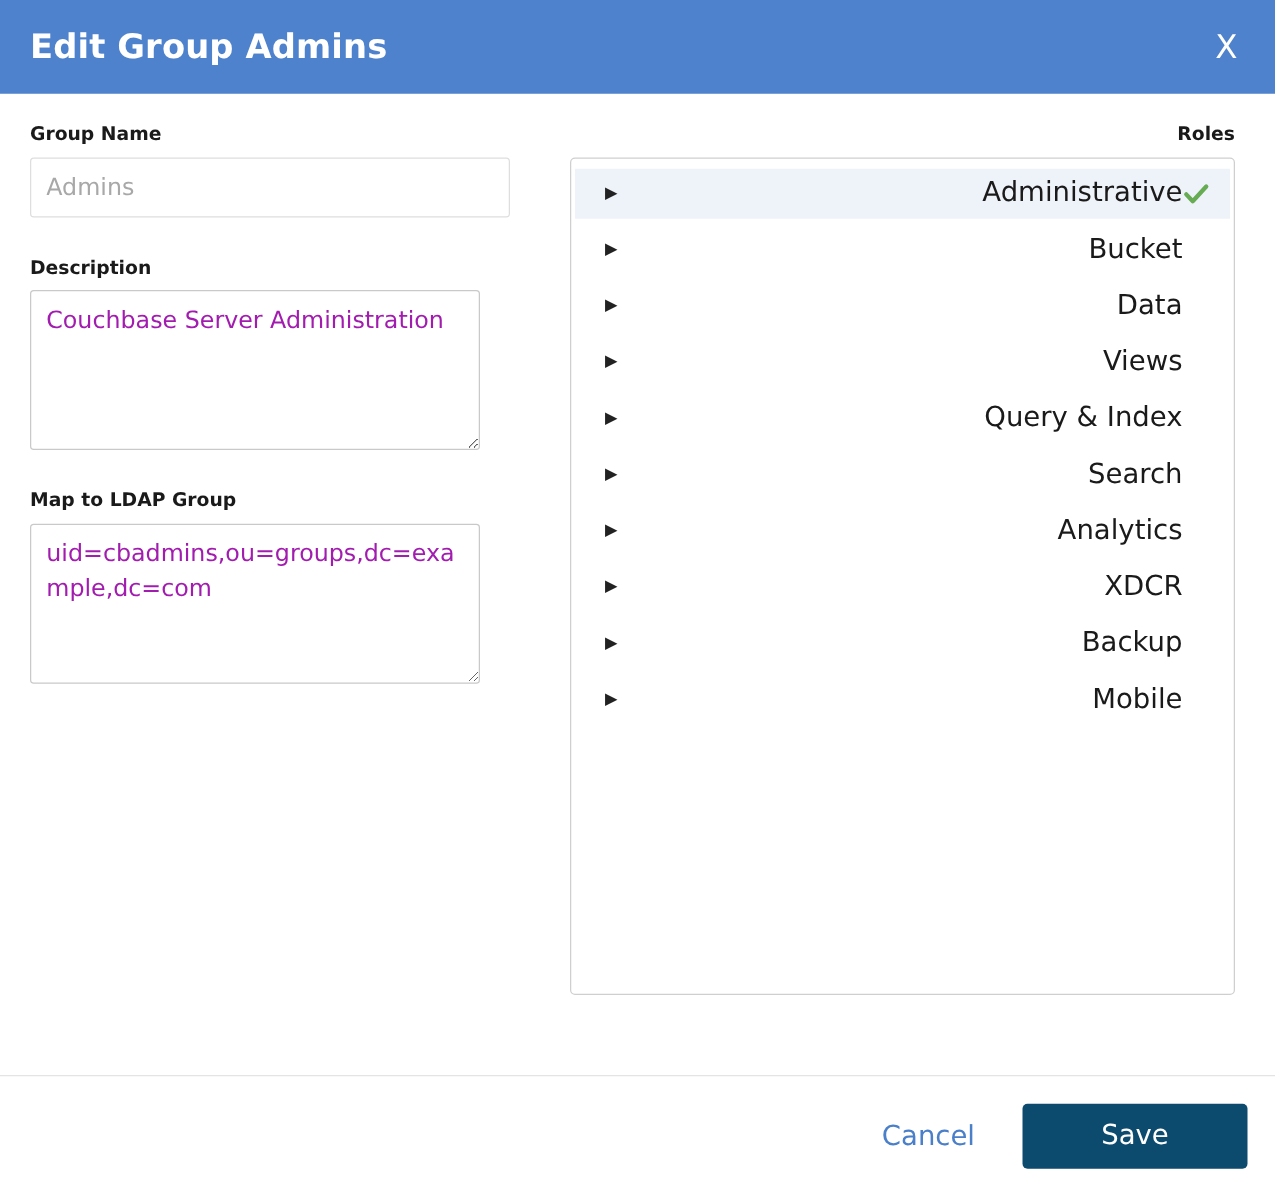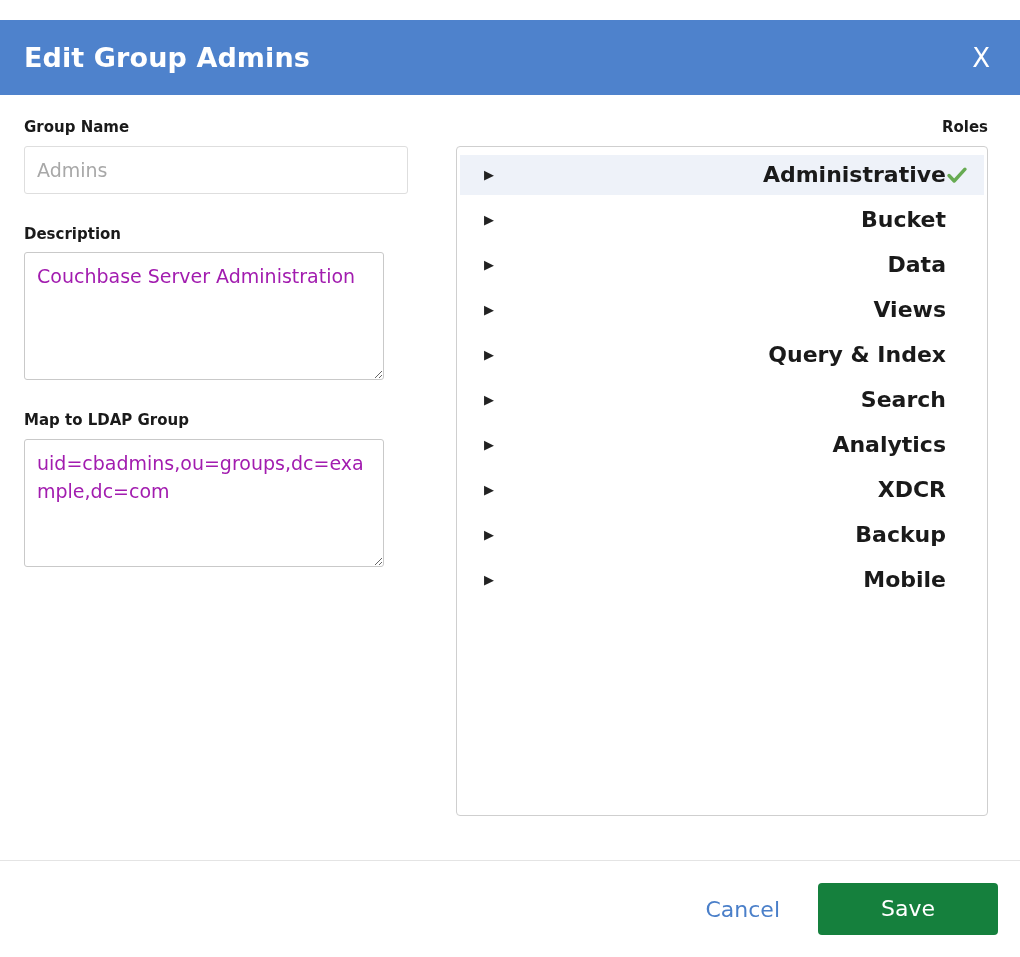--- a/index.html
+++ b/index.html
@@ -25,21 +25,20 @@
   
   .dialog-header {
     height: 75px;
     min-height: 75px;
     background: #4e82cc;
     display: flex;
     align-items: center;
     justify-content: space-between;
     padding: 0 22px 0 24px;
     box-sizing: border-box;
-    margin-top: 20px;
   }
   .dialog-title {
     color: #ffffff;
     font-size: 27px;
     font-weight: bold;
     letter-spacing: 0.1px;
     line-height: 1;
   }
   .close-x {
     color: #ffffff;
@@ -138,21 +137,20 @@
     color: #222222;
     line-height: 1;
     margin-right: 16px;
     flex: 0 0 auto;
   }
   .role-label {
     font-size: 22px;
     color: #1a1a1a;
     line-height: 1;
     flex: 1 1 auto;
-    font-weight: bold;
   }
   .role-check {
     flex: 0 0 auto;
     width: 22px;
     height: 22px;
     display: flex;
     align-items: center;
     justify-content: center;
   }
   .role-check svg { display: block; }
@@ -170,21 +168,21 @@
   .cancel-link {
     font-size: 22px;
     color: #4a7fc9;
     cursor: pointer;
     margin-right: 38px;
     user-select: none;
   }
   .save-button {
     width: 180px;
     height: 52px;
-    background: #15803d;
+    background: #0c4a6e;
     color: #ffffff;
     border: none;
     border-radius: 4px;
     font-family: "DejaVu Sans", "Liberation Sans", sans-serif;
     font-size: 22px;
     cursor: pointer;
     line-height: 1;
   }
 </style>
 </head>

